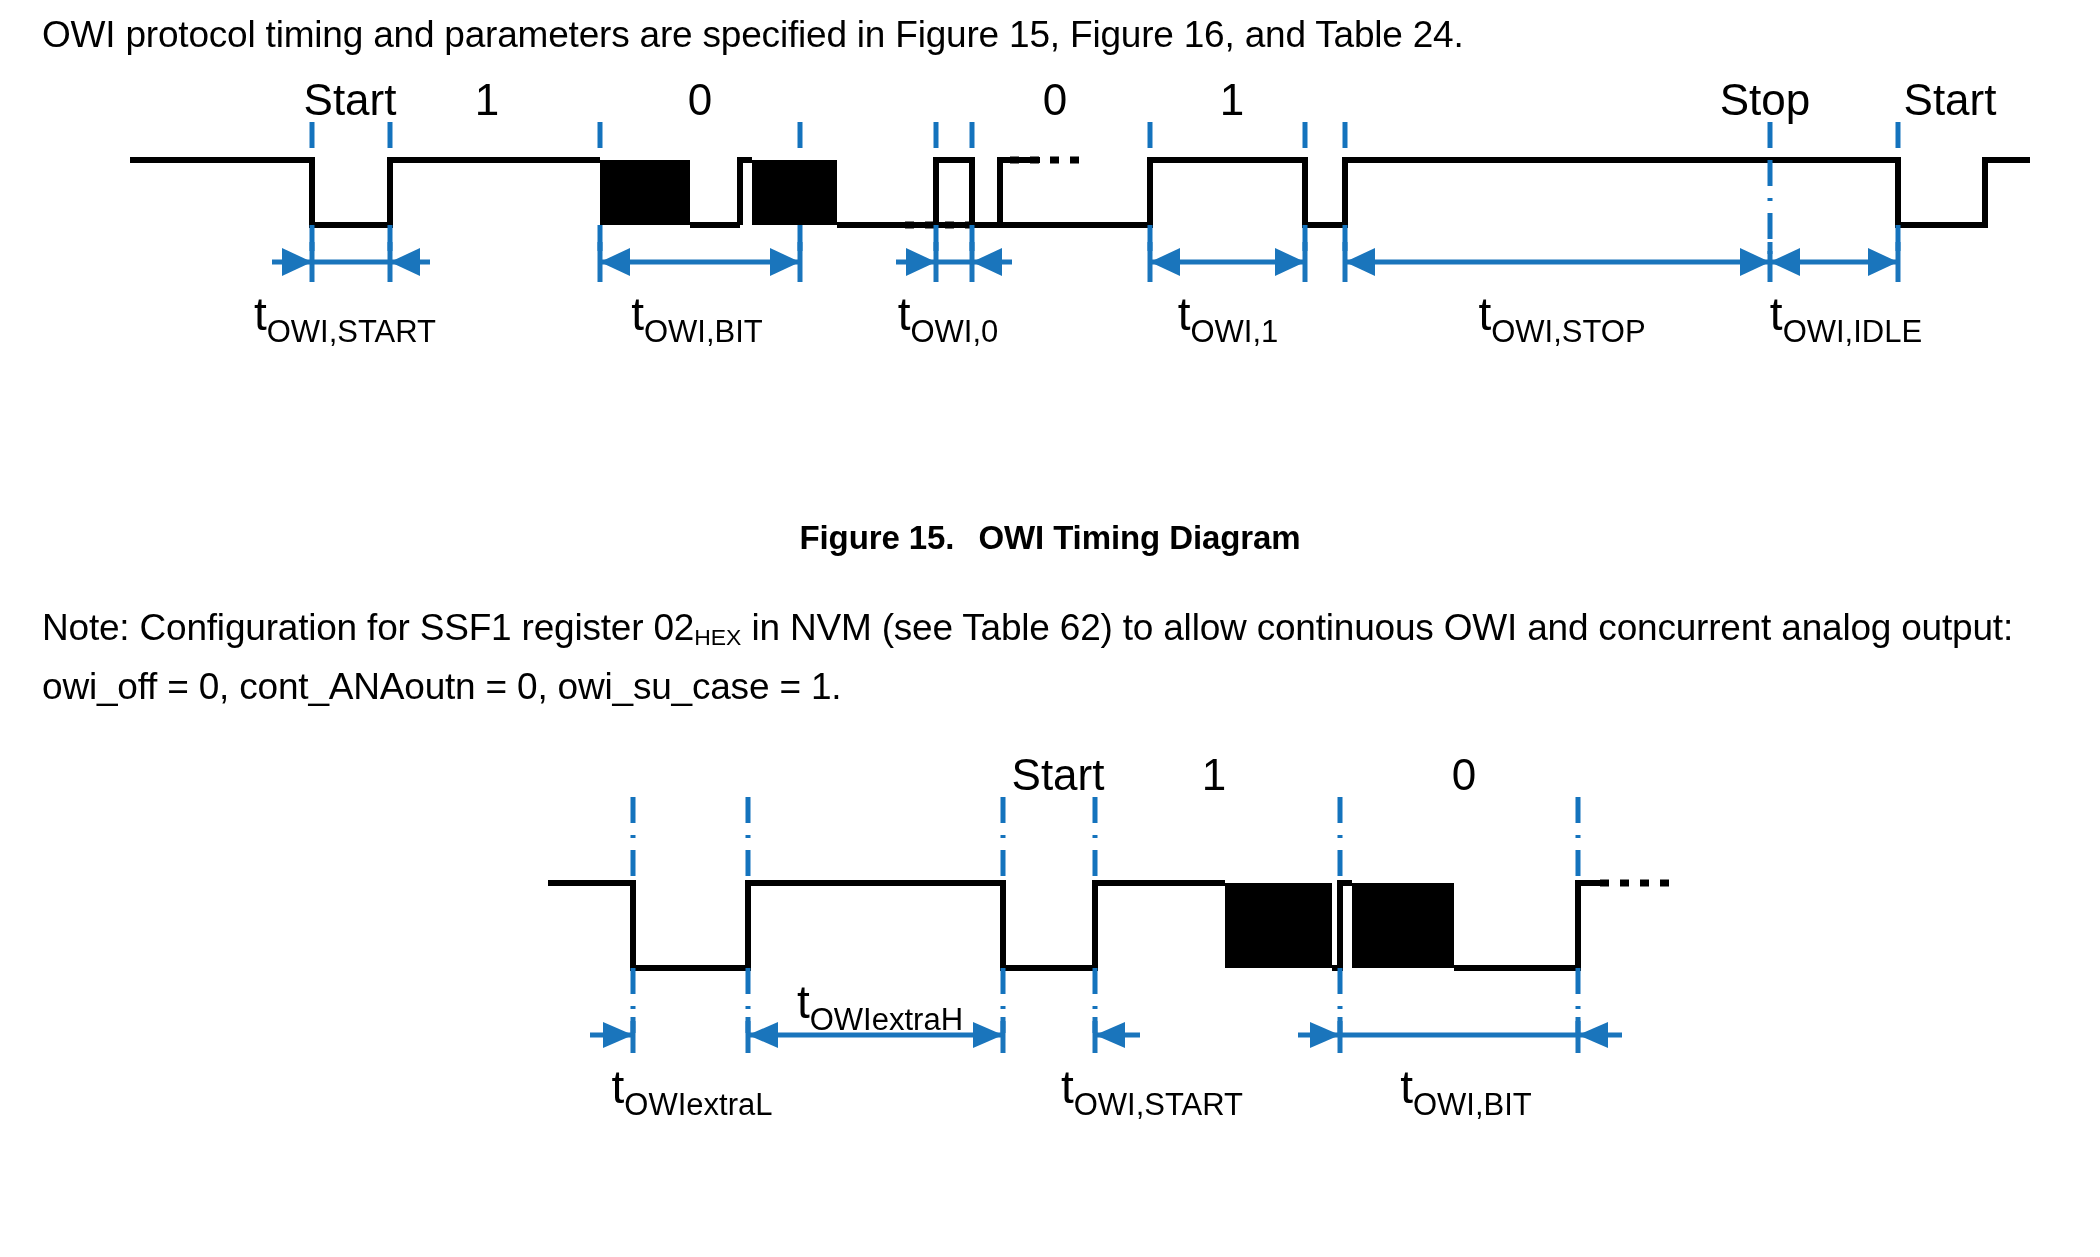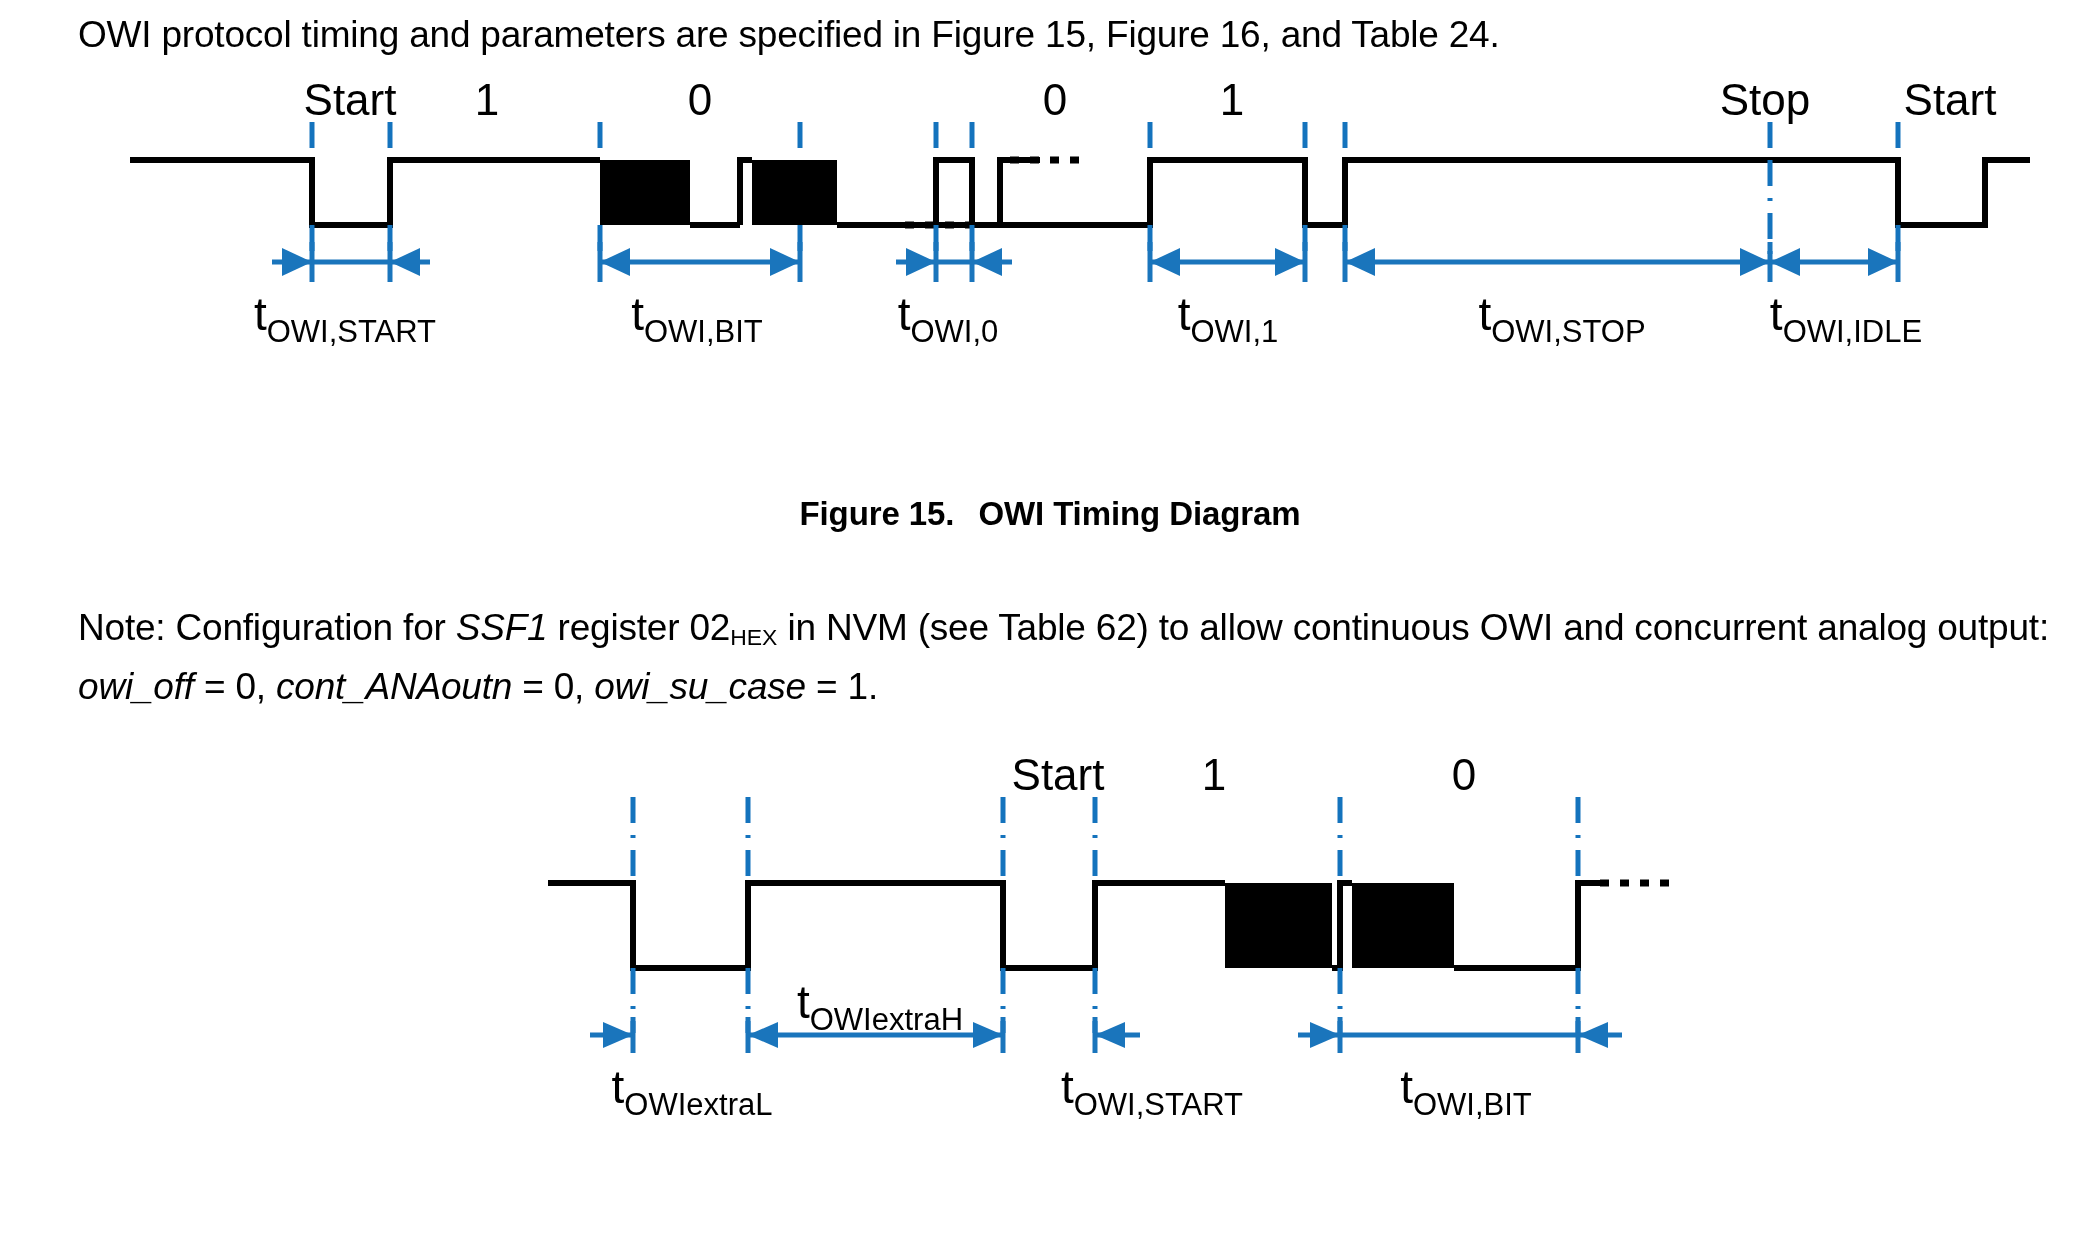--- a/index.html
+++ b/index.html
@@ -11,37 +11,36 @@
     overflow:hidden;
   }
   .page{position:relative;width:2100px;height:1257px;}
 
   .body-text{
     position:absolute;
     font-size:37px;
     line-height:50px;
     letter-spacing:-0.2px;
     color:#000;
-    margin-left:36px;
   }
   #intro-text{left:42px;top:10px;width:2000px;}
   #note-text{left:42px;top:603px;width:2020px;}
 
-  .ital{font-style:italic;}
+  .ital{}
   .sub{font-size:0.62em;vertical-align:-0.22em;letter-spacing:0;}
 
   .caption{
     position:absolute;
     font-size:33px;
     font-weight:bold;
     width:2100px;
     text-align:center;
     letter-spacing:-0.1px;
   }
-  #fig15-caption{left:0;top:495px;}
+  #fig15-caption{left:0;top:519px;}
   #fig16-caption{left:0;top:1182px;}
   .cap-gap{display:inline-block;width:24px;}
 
   .diagram{position:absolute;text-align:right;}
   #fig15-diagram{left:0px;top:60px;width:2100px;height:430px;}
   #fig16-diagram{left:0px;top:735px;width:2100px;height:440px;}
 
   svg{display:block;overflow:visible;}
 
   .wave{fill:none;stroke:#000;stroke-width:6;stroke-linecap:butt;stroke-linejoin:miter;}

